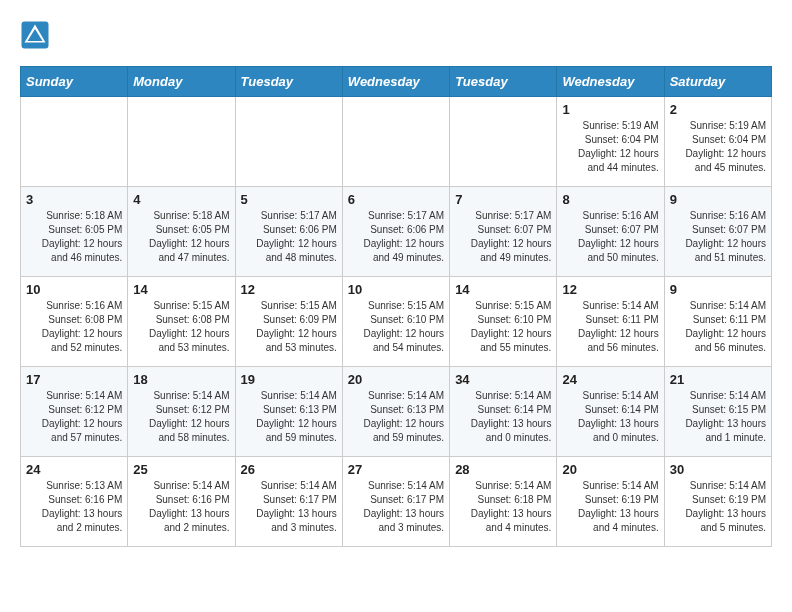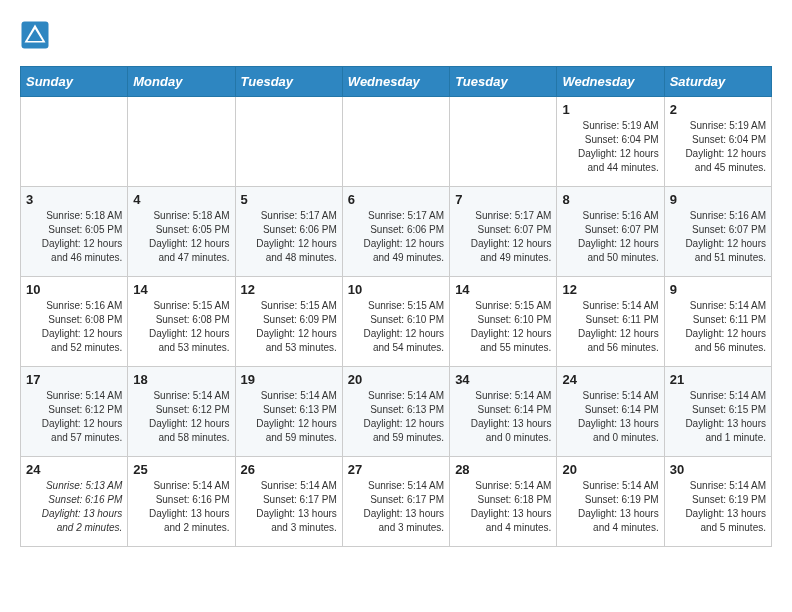--- a/index.html
+++ b/index.html
@@ -296,21 +296,21 @@
           <span class="day-number">21</span>
           <div class="day-info" style="white-space: pre-line;">Sunrise: 5:14 AM
 Sunset: 6:15 PM
 Daylight: 13 hours
 and 1 minute.</div>
         </td>
       </tr>
       <tr>
         <td>
           <span class="day-number">24</span>
-          <div class="day-info" style="white-space: pre-line; font-style: italic;">Sunrise: 5:13 AM
+          <div class="day-info" style="white-space: pre-line;">Sunrise: 5:13 AM
 Sunset: 6:16 PM
 Daylight: 13 hours
 and 2 minutes.</div>
         </td>
         <td>
           <span class="day-number">25</span>
           <div class="day-info" style="white-space: pre-line;">Sunrise: 5:14 AM
 Sunset: 6:16 PM
 Daylight: 13 hours
 and 2 minutes.</div>

